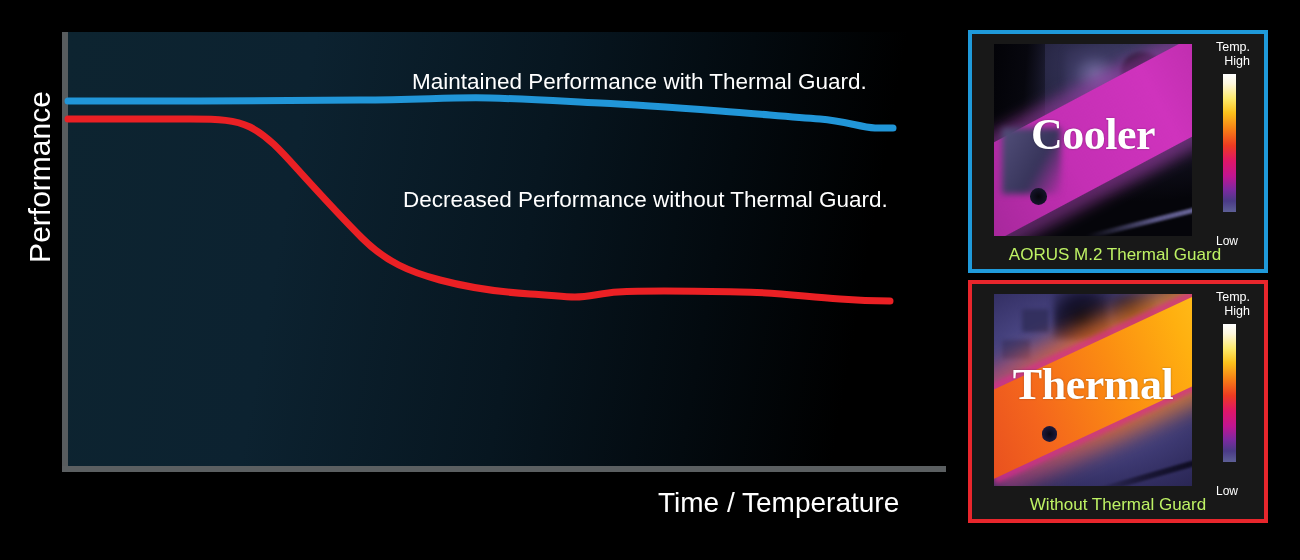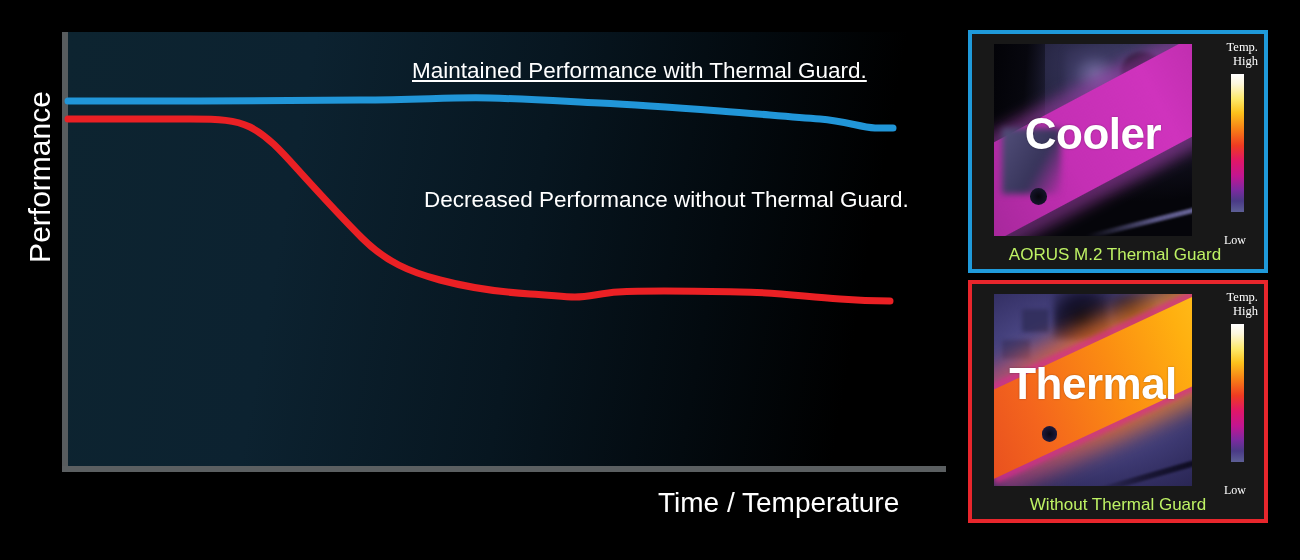--- a/index.html
+++ b/index.html
@@ -72,22 +72,22 @@
     width: 955px; height: 560px;
     pointer-events: none;
   }
 
   .chart-annotation {
     position: absolute;
     color: #ffffff;
     font-size: 22.5px;
     white-space: nowrap;
   }
-  #annotation-blue  { left: 412px; top: 58px; text-decoration: underline; }
-  #annotation-red   { left: 424px; top: 187px; text-align: center; }
+  #annotation-blue  { left: 412px; top: 69px; }
+  #annotation-red   { left: 403px; top: 187px; text-align: center; }
 
   #x-axis-title {
     position: absolute;
     left: 658px;
     top: 487px;
     color: #ffffff;
     font-size: 28px;
     white-space: nowrap;
   }
   #footnote {
@@ -255,29 +255,29 @@
     position: absolute;
     left: 0; right: 0;
     top: 47%;
     transform: translateY(-50%);
     text-align: center;
     color: #ffffff;
     font-weight: bold;
     font-size: 44px;
     letter-spacing: -0.5px;
     text-shadow: 0 0 2px rgba(0,0,0,.35);
+    font-family: Liberation Serif, serif;
   }
 
   .temp-scale {
     position: absolute;
-    right: 6px;
+    right: 14px;
     top: 6px;
     width: 56px;
     height: 202px;
-    font-family: Liberation Serif, serif;
   }
   .temp-scale-label {
     color: #ffffff;
     font-size: 12.5px;
     text-align: right;
     line-height: 14px;
     white-space: nowrap;
   }
   .temp-bar {
     position: absolute;

